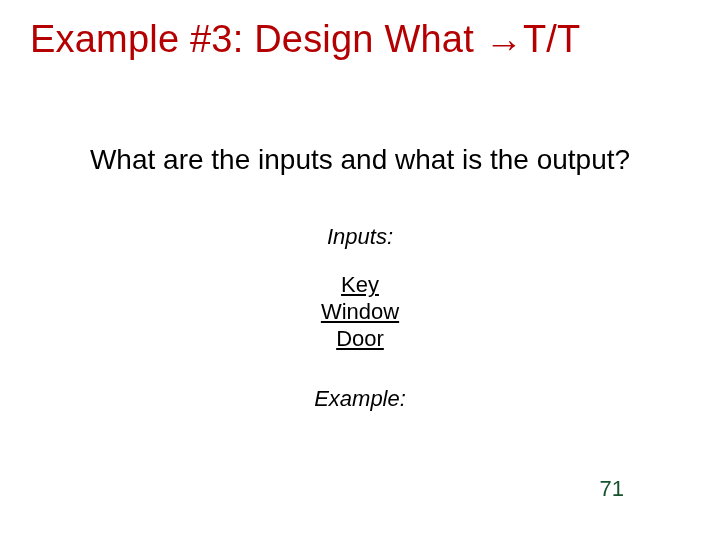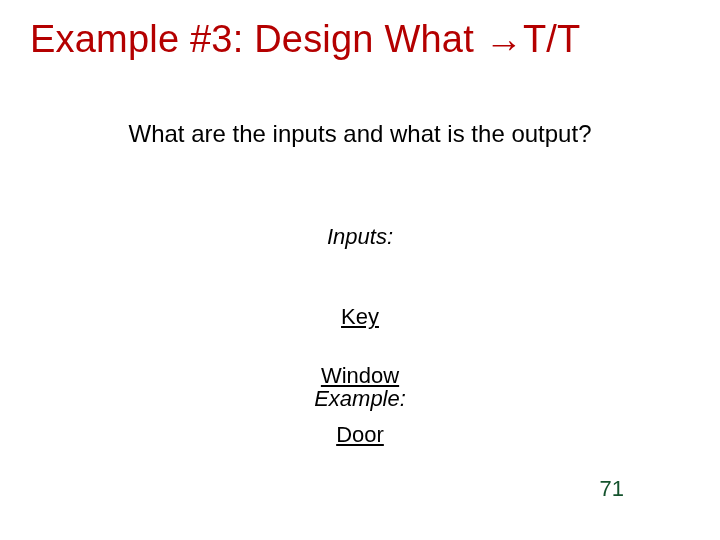--- a/index.html
+++ b/index.html
@@ -22,25 +22,25 @@
     top: 18px;
     left: 30px;
     right: 30px;
     color: #b40000;
     font-size: 38px;
     font-weight: 400;
     letter-spacing: 0.2px;
   }
   .question {
     position: absolute;
-    top: 120px;
+    top: 144px;
     left: 0;
     right: 0;
     text-align: center;
-    font-size: 24px;
+    font-size: 28px;
     color: #000;
   }
   .inputs-label {
     position: absolute;
     top: 224px;
     left: 0;
     right: 0;
     text-align: center;
     font-style: italic;
     font-size: 22px;
@@ -51,21 +51,20 @@
     top: 272px;
     left: 0;
     right: 0;
     text-align: center;
     font-size: 22px;
     color: #000;
     line-height: 1.22;
   }
   .inputs-list div {
     text-decoration: underline;
-    margin-top: 32px;
   }
   .output-label {
     position: absolute;
     top: 386px;
     left: 0;
     right: 0;
     text-align: center;
     font-style: italic;
     font-size: 22px;
     color: #000;

